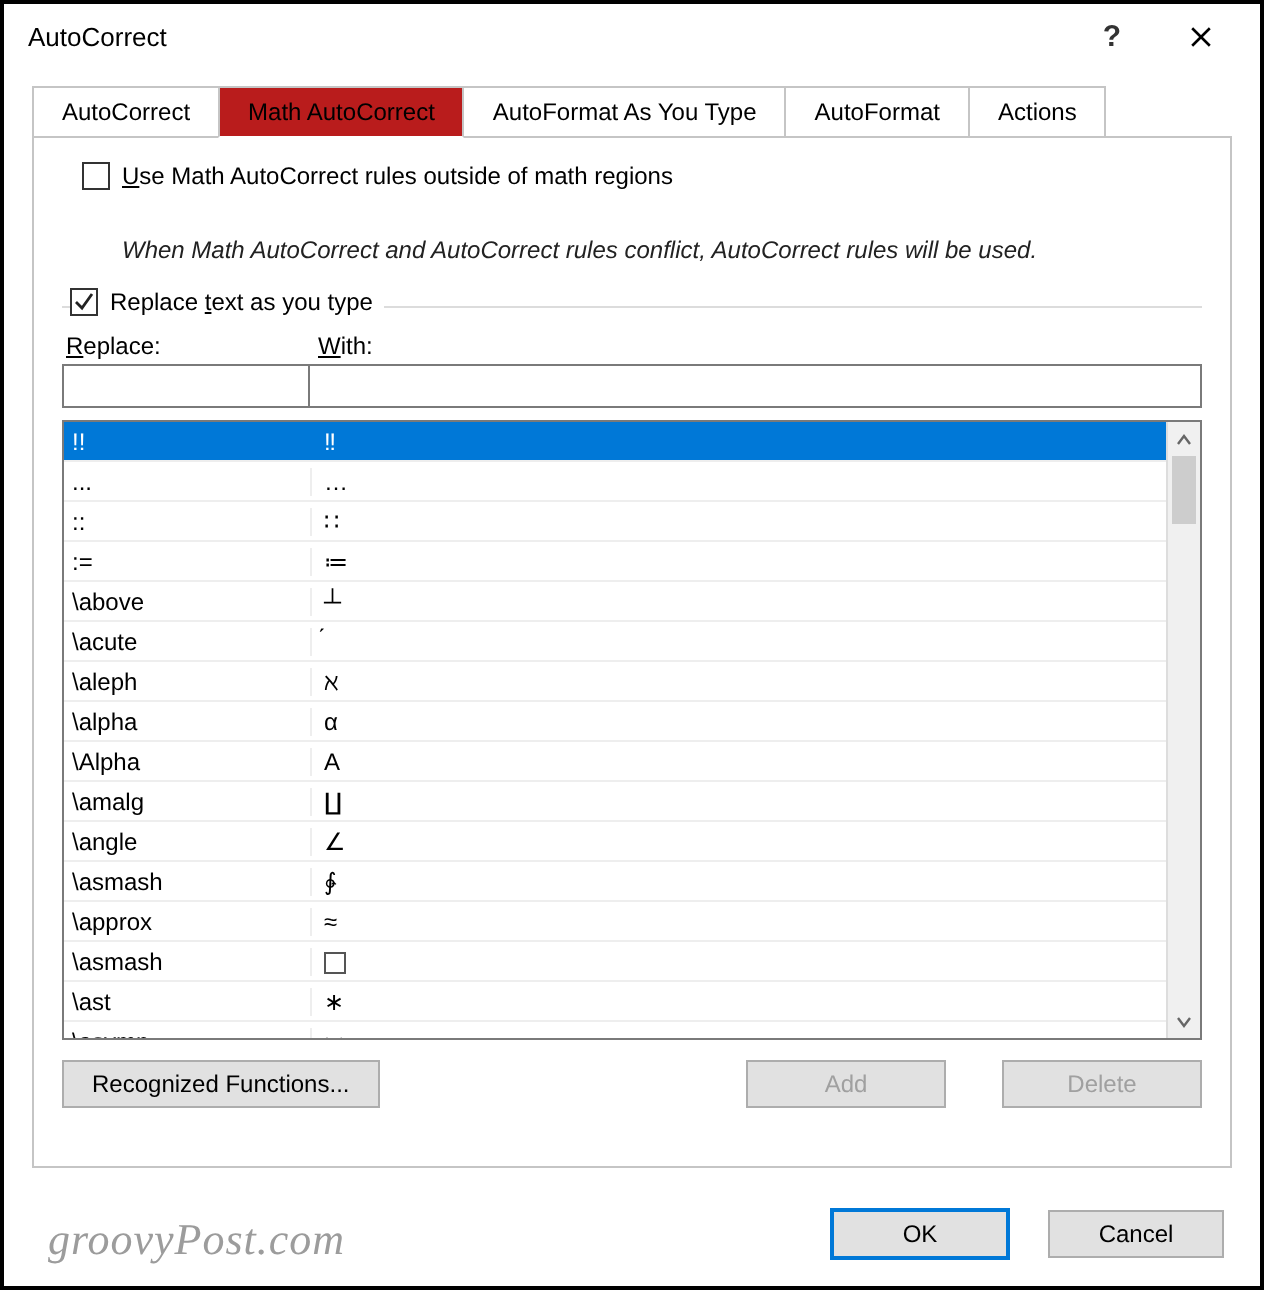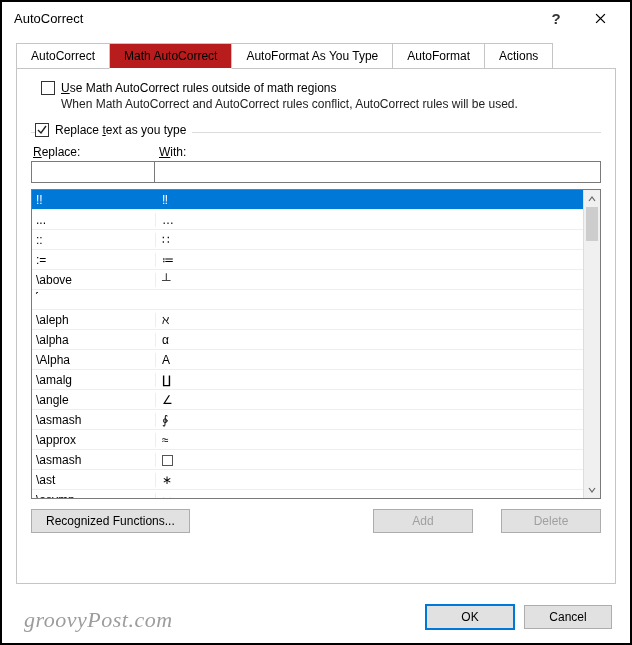--- a/index.html
+++ b/index.html
@@ -87,22 +87,23 @@
     height: 14px;
     border: 1px solid #333;
     display: inline-flex;
     align-items: center;
     justify-content: center;
     background: #fff;
     flex: 0 0 auto;
   }
   .chkbox svg { width: 10px; height: 10px; }
   .note {
-    margin: 0 4px 8px 30px;
+    margin: 21px 4px 8px 30px;
     color: #222;
+    font-style: italic;
   }
   
   .group-sep {
     margin-top: 4px;
     padding-top: 0;
     position: relative;
   }
   .group-sep .legend-row {
     display: flex;
     align-items: flex-end;
@@ -231,21 +232,21 @@
   .btn.disabled { color: #a0a0a0; }
   .spacer { flex: 1; }
   .btn-recog { min-width: 144px; }
   .btn-big { min-width: 100px; margin-left: 20px; }
   
   .dlg-footer {
     position: absolute;
     right: 18px;
     bottom: 14px;
     display: flex;
-    gap: 10px;
+    gap: 20px;
     align-items: center;
   }
   .btn.primary {
     border: 1px solid #0078d7;
     outline: 1px solid #0078d7;
     background: #e1e1e1;
     min-width: 88px;
   }
   
   .watermark {
@@ -342,20 +343,21 @@
             </div>
             <div class="listrow">
               <div class="c1">:=</div>
               <div class="c2">≔</div>
             </div>
             <div class="listrow">
               <div class="c1">\above</div>
               <div class="c2">┴</div>
             </div>
             <div class="listrow">
+              <div class="c1">\acute</div>
               <div class="c2">́</div>
             </div>
             <div class="listrow">
               <div class="c1">\aleph</div>
               <div class="c2">ℵ</div>
             </div>
             <div class="listrow">
               <div class="c1">\alpha</div>
               <div class="c2">α</div>
             </div>

